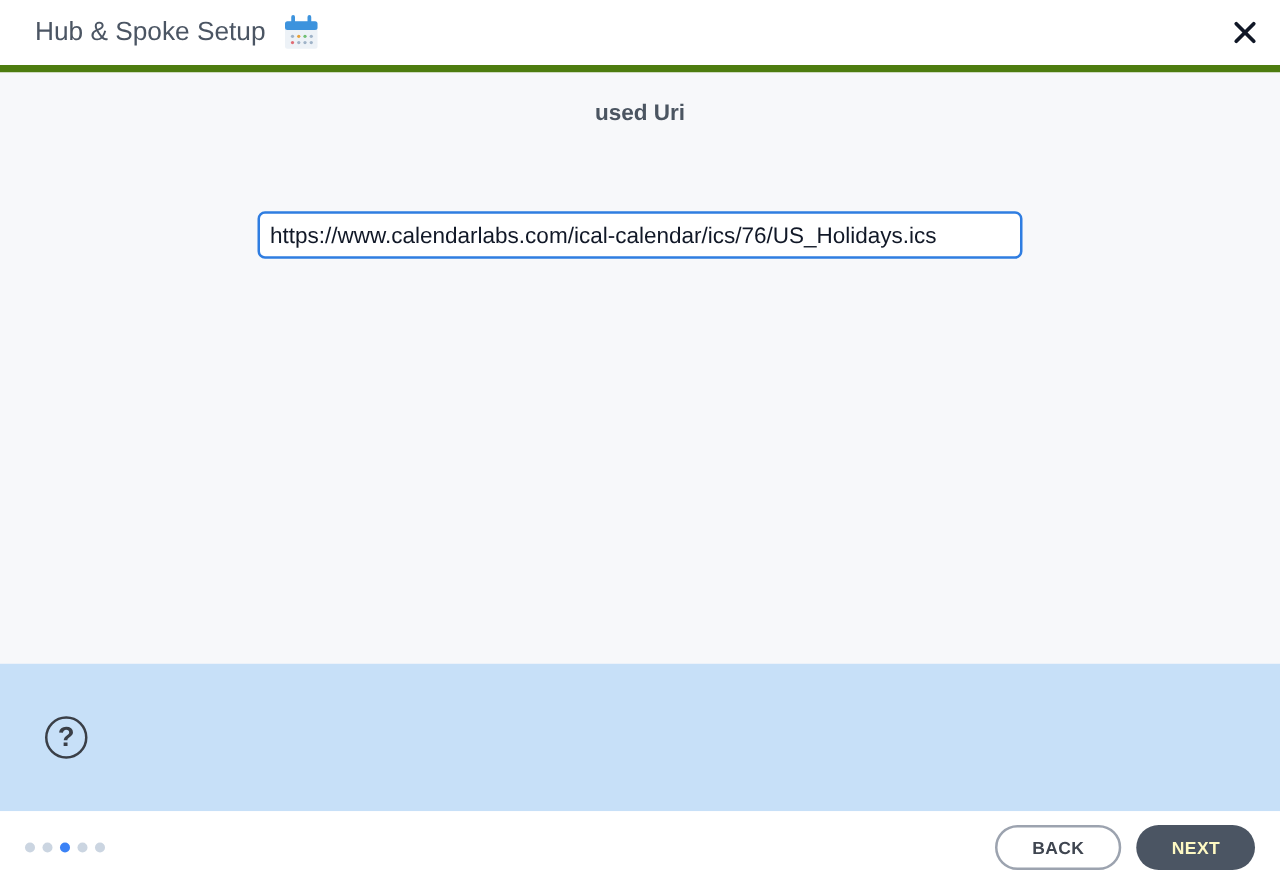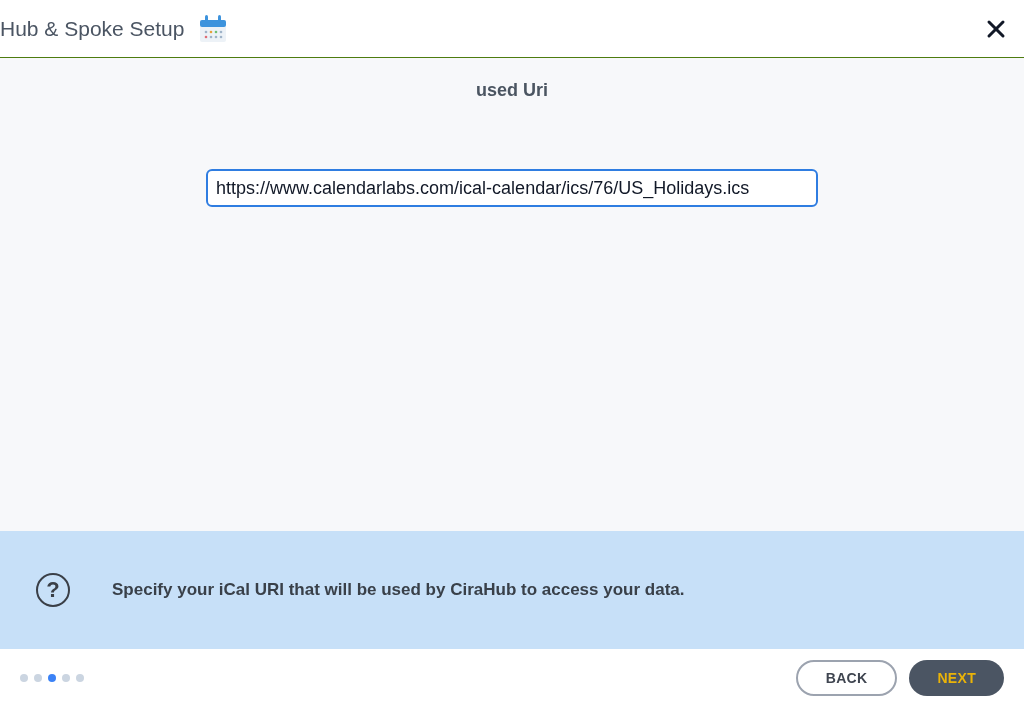--- a/index.html
+++ b/index.html
@@ -1,20 +1,20 @@
 <!DOCTYPE html>
 <html><head>
 <meta charset="utf-8">
 <style>
   * { box-sizing: border-box; margin: 0; padding: 0; }
   html, body { width: 1024px; height: 707px; font-family: "Segoe UI", "Helvetica Neue", Arial, sans-serif; background: #fff; overflow: hidden; }
   .app { display: flex; flex-direction: column; height: 100%; }
 
   
-  .header { display: flex; align-items: center; height: 58px; padding: 0 16px 0 0; border-bottom: 1px solid #4d7c0f; }
+  .header { display: flex; align-items: center; height: 58px; padding: 0 16px 0 28px; border-bottom: 6px solid #4d7c0f; }
   .header-title { font-size: 21px; font-weight: 500; color: #4b5563; }
   .header-icon { margin-left: 12px; display: flex; align-items: center; }
   .spacer { flex: 1; }
   .close { width: 24px; height: 24px; display: flex; align-items: center; justify-content: center; cursor: pointer; color: #111827; }
 
   
   .main { flex: 1; background: #f7f8fa; display: flex; flex-direction: column; align-items: center; }
   .field-label { margin-top: 22px; font-size: 18px; font-weight: 600; color: #4b5561; }
   .input-wrap { margin-top: 68px; }
   .url-input { width: 612px; height: 38px; border: 2px solid #2f7de1; border-radius: 6px; padding: 0 8px; font-size: 18px; color: #111827; outline: none; font-family: inherit; }
@@ -23,21 +23,21 @@
   .help-banner { background: #c7e0f8; display: flex; align-items: center; padding: 0 36px; height: 118px; }
   .help-icon { width: 34px; height: 34px; border: 2px solid #3a3f47; border-radius: 50%; display: flex; align-items: center; justify-content: center; color: #3a3f47; font-size: 22px; font-weight: 600; }
   .help-text { margin-left: 42px; font-size: 17px; font-weight: 600; color: #394049; }
 
   
   .footer { height: 58px; display: flex; align-items: center; padding: 0 20px; background: #fff; }
   .progress-dots { display: flex; gap: 6px; }
   .dot { width: 8px; height: 8px; border-radius: 50%; background: #cbd5e1; }
   .dot.active { background: #3b82f6; }
   .back-btn { height: 36px; padding: 0 28px; border: 2px solid #9ca3af; border-radius: 18px; background: #fff; color: #3f4550; font-weight: 700; font-size: 14px; letter-spacing: 0.3px; cursor: pointer; font-family: inherit; }
-  .next-btn { height: 36px; padding: 0 28px; border: none; border-radius: 18px; background: #4b5563; color: #eab308; font-weight: 700; font-size: 14px; letter-spacing: 0.3px; cursor: pointer; margin-left: 12px; font-family: inherit; }
+  .next-btn { height: 36px; padding: 0 28px; border: none; border-radius: 18px; background: #4b5563; color: #fef9c3; font-weight: 700; font-size: 14px; letter-spacing: 0.3px; cursor: pointer; margin-left: 12px; font-family: inherit; }
 </style>
 </head>
 <body>
 
 <div class="app">
 
   <div class="header">
     <div class="header-title">Hub &amp; Spoke Setup</div>
     <div class="header-icon">
       <svg width="34" height="34" viewBox="0 0 34 34">
@@ -68,21 +68,20 @@
     <div class="field-label">used Uri</div>
     <div class="input-wrap">
       <input class="url-input" type="text" value="https://www.calendarlabs.com/ical-calendar/ics/76/US_Holidays.ics" style="">
     </div>
   </div>
 
   <div class="help-banner">
     <div class="help-icon">
       <span>?</span>
     </div>
-    <div class="help-text">Specify your iCal URI that will be used by CiraHub to access your data.</div>
   </div>
 
   <div class="footer">
     <div class="progress-dots" id="progress-dots">
         <div class="dot"></div>
         <div class="dot"></div>
         <div class="dot active"></div>
         <div class="dot"></div>
         <div class="dot"></div>
       </div>

